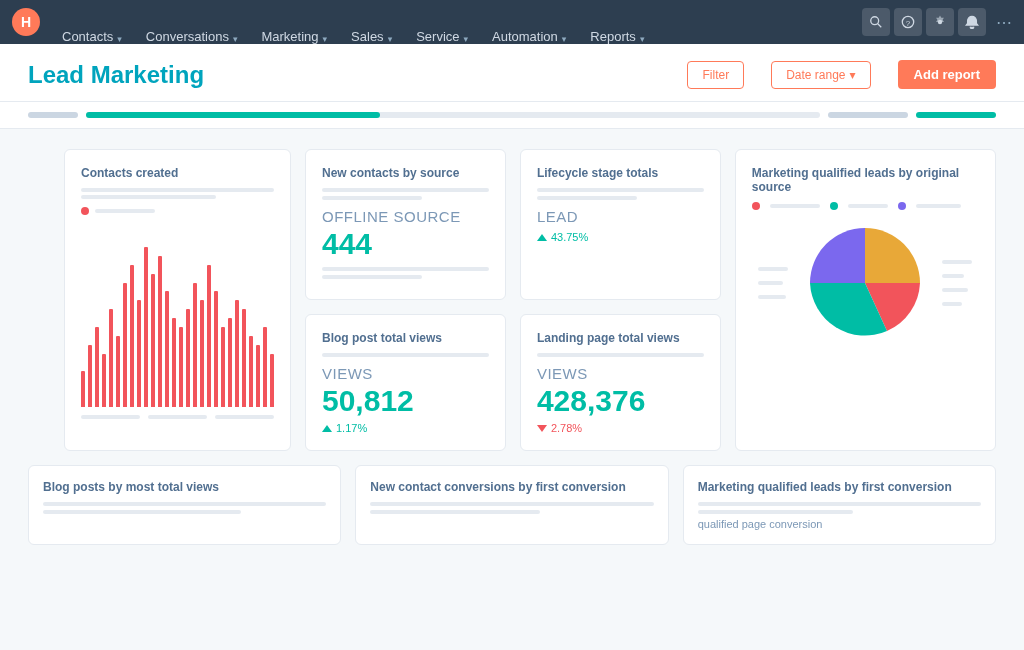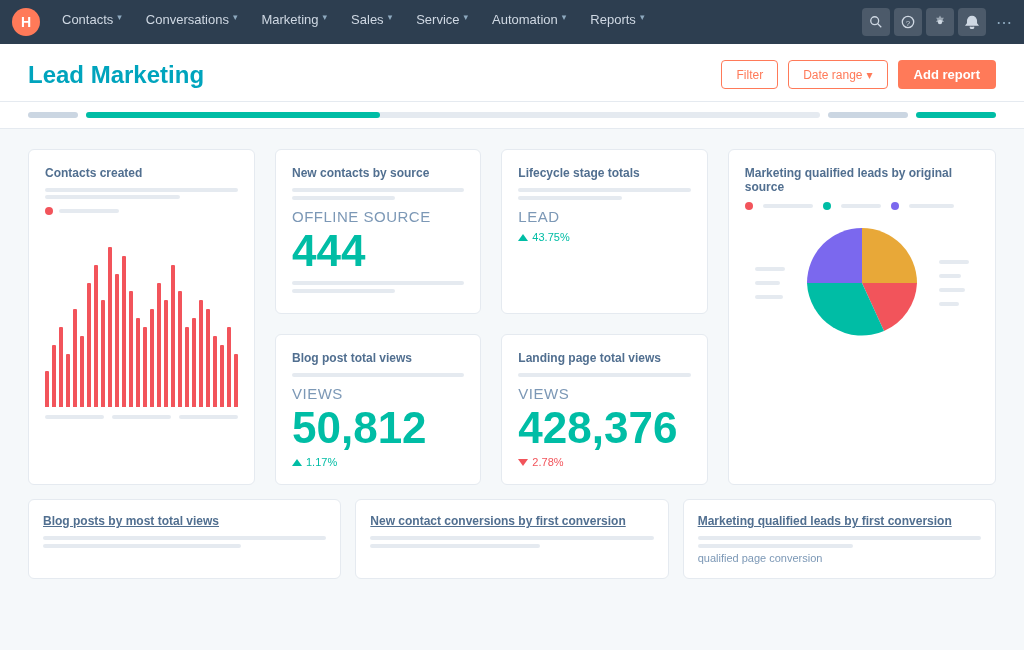--- a/index.html
+++ b/index.html
@@ -1,78 +1,78 @@
 <!DOCTYPE html>
 <html><head>
   <meta charset="utf-8">
   <style>
     * { box-sizing: border-box; margin: 0; padding: 0; }
     body { font-family: -apple-system, BlinkMacSystemFont, 'Segoe UI', sans-serif; background: #f5f8fa; font-size: 13px; color: #33475b; }
 
     
     .topnav { background: #2d3e50; display: flex; align-items: center; padding: 0 12px; height: 44px; gap: 4px; }
     .topnav-logo { width: 28px; height: 28px; background: #ff7a59; border-radius: 50%; display: flex; align-items: center; justify-content: center; color: white; font-weight: bold; font-size: 14px; margin-right: 8px; flex-shrink: 0; }
-    .topnav-item { color: #cfd8e3; font-size: 13px; padding: 12px 10px; height: 44px; display: flex; align-items: flex-start; gap: 4px; cursor: pointer; white-space: nowrap; }
+    .topnav-item { color: #cfd8e3; font-size: 13px; padding: 0 10px; height: 44px; display: flex; align-items: flex-end; gap: 4px; cursor: pointer; white-space: nowrap; }
     .topnav-chevron { font-size: 9px; color: #8ea9bf; }
     .topnav-spacer { flex: 1; }
     .topnav-icons { display: flex; gap: 4px; align-items: center; }
     .topnav-icon-btn { width: 28px; height: 28px; background: rgba(255,255,255,0.15); border-radius: 4px; display: flex; align-items: center; justify-content: center; cursor: pointer; }
     .topnav-icon-btn svg { width: 14px; height: 14px; fill: #cfd8e3; }
     .topnav-more { color: #8ea9bf; font-size: 16px; margin-left: 6px; cursor: pointer; }
 
     
     .page-header { background: white; padding: 16px 28px 12px; border-bottom: 1px solid #e5eaf0; display: flex; align-items: center; justify-content: space-between; }
     .page-title { font-size: 24px; font-weight: 700; color: #00a4bd; }
-    .header-actions { display: flex; gap: 10px; }
+    .header-actions { display: flex; gap: 27px; align-items: center; }
     .filter-btn { border: 1.5px solid #ff7a59; background: white; color: #ff7a59; border-radius: 4px; padding: 6px 14px; font-size: 12px; cursor: pointer; }
     .date-btn { border: 1.5px solid #ff7a59; background: white; color: #ff7a59; border-radius: 4px; padding: 6px 14px; font-size: 12px; cursor: pointer; display: flex; align-items: center; gap: 4px; }
     .add-report-btn { background: #ff7a59; color: white; border: none; border-radius: 4px; padding: 7px 16px; font-size: 13px; font-weight: 600; cursor: pointer; }
 
     
     .progress-row { background: white; padding: 10px 28px; border-bottom: 1px solid #e5eaf0; display: flex; align-items: center; gap: 8px; }
     .progress-track { flex: 1; height: 6px; background: #e5eaf0; border-radius: 3px; position: relative; }
     .progress-fill { height: 100%; border-radius: 3px; }
     .progress-fill-teal { background: #00bda5; width: 40%; }
 
     
     .main-content { padding: 20px 28px; }
 
     
-    .cards-grid { display: grid; grid-template-columns: 1fr 1fr 1fr 1.3fr; gap: 20px; margin-bottom: 14px; }
+    .cards-grid { display: grid; grid-template-columns: 1fr 1fr 1fr 1.3fr; gap: 14px; margin-bottom: 14px; margin-left: 36px; }
 
     .card { background: white; border: 1px solid #e5eaf0; border-radius: 6px; padding: 16px; }
     .card-title { font-size: 12px; font-weight: 600; color: #516f90; margin-bottom: 8px; }
 
     
     .card-tall { grid-row: span 2; }
     .chart-bars { display: flex; align-items: flex-end; gap: 3px; height: 180px; margin-top: 12px; padding-top: 8px; }
     .bar { border-radius: 1px 1px 0 0; flex: 1; background: #f2545b; min-width: 4px; }
     .card-legend { display: flex; gap: 6px; align-items: center; margin-top: 8px; }
     .legend-dot { width: 8px; height: 8px; border-radius: 50%; background: #f2545b; }
     .legend-lines { display: flex; flex-direction: column; gap: 3px; margin-bottom: 8px; }
     .legend-line { height: 4px; background: #e5eaf0; border-radius: 2px; width: 100%; }
     .legend-line-sm { width: 70%; }
 
     
     .metric-label { font-size: 15px; color: #7c98b6; text-transform: uppercase; letter-spacing: 0.5px; margin-bottom: 4px; margin-top: 8px; }
-    .metric-value { font-size: 44px; font-weight: 700; color: #00bda5; line-height: 1; }
+    .metric-value { font-size: 30px; font-weight: 700; color: #00bda5; line-height: 1; }
     .metric-change { font-size: 11px; margin-top: 6px; display: flex; align-items: center; gap: 4px; }
     .change-up { color: #00bda5; }
     .change-down { color: #f2545b; }
     .triangle-up { width: 0; height: 0; border-left: 5px solid transparent; border-right: 5px solid transparent; border-bottom: 7px solid #00bda5; display: inline-block; }
     .triangle-down { width: 0; height: 0; border-left: 5px solid transparent; border-right: 5px solid transparent; border-top: 7px solid #f2545b; display: inline-block; }
     .bar-placeholder { height: 4px; background: #e5eaf0; border-radius: 2px; margin-bottom: 4px; }
     .bar-placeholder-short { width: 60%; }
     .pie-source-row { display: flex; gap: 10px; align-items: center; margin-bottom: 6px; }
     .source-dot { width: 8px; height: 8px; border-radius: 50%; }
 
     
     .bottom-grid { display: grid; grid-template-columns: 1fr 1fr 1fr; gap: 14px; }
     .card-sm { background: white; border: 1px solid #e5eaf0; border-radius: 6px; padding: 14px; min-height: 80px; }
-    .card-sm-title { font-size: 12px; font-weight: 600; color: #516f90; margin-bottom: 8px; text-decoration: underline; }
+    .card-sm-title { font-size: 12px; font-weight: 600; color: #516f90; margin-bottom: 8px; }
     .bottom-bar { height: 4px; background: #e5eaf0; border-radius: 2px; margin-bottom: 4px; }
   </style>
 </head>
 <body>
 
 <nav class="topnav">
   <div class="topnav-logo">
     <span>H</span>
   </div>
   <div class="topnav-item">

